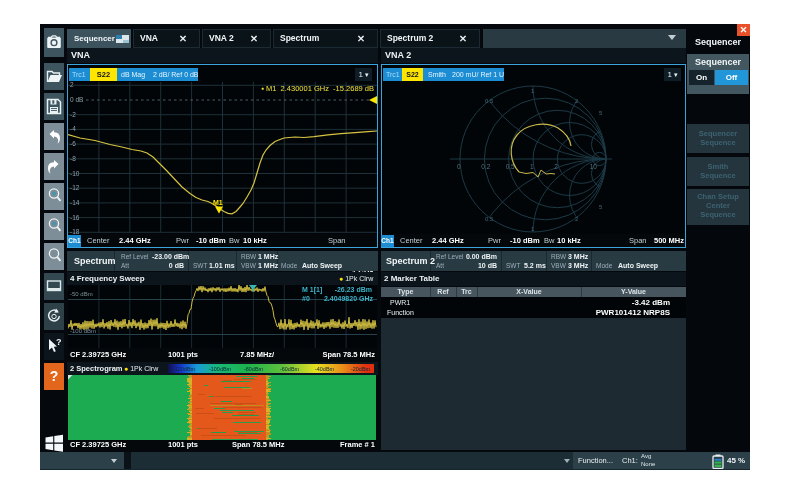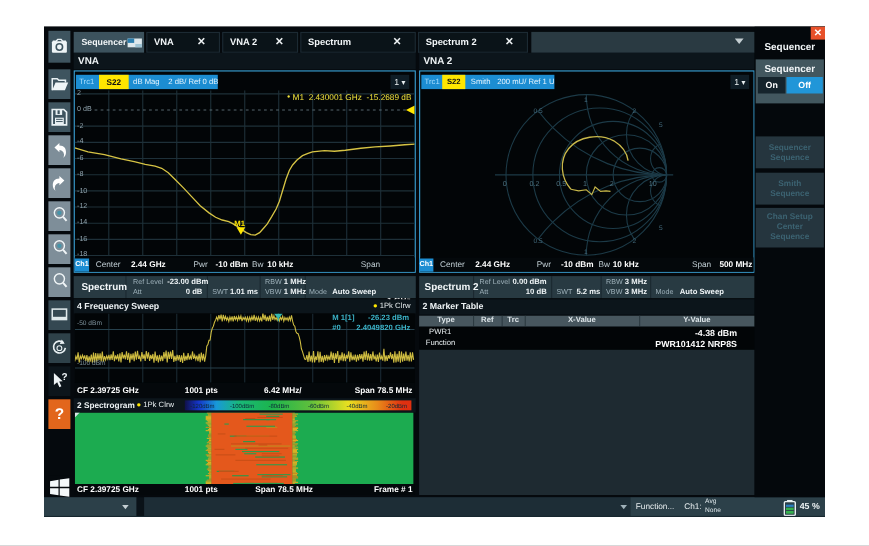--- a/index.html
+++ b/index.html
@@ -267,21 +267,21 @@
     </svg>
 <div class="t" style="left:30px;top:267px;font-size:6px;color:#7c8f99;text-align:left;">-50 dBm</div>
 <div class="t" style="left:30px;top:304px;font-size:6px;color:#7c8f99;text-align:left;">-100 dBm</div>
 <div class="t" style="left:262px;top:262px;font-size:7px;color:#3cb4c9;font-weight:bold;text-align:left;">M 1[1]</div>
 <div class="t" style="left:272px;top:262px;font-size:7px;color:#3cb4c9;font-weight:bold;width:60px;text-align:right;">-26.23 dBm</div>
 <div class="t" style="left:262px;top:271px;font-size:7px;color:#3cb4c9;font-weight:bold;text-align:left;">#0</div>
 <div class="t" style="left:271px;top:271px;font-size:7px;color:#3cb4c9;font-weight:bold;width:62px;text-align:right;">2.4049820 GHz</div>
 <div class="" style="left:28px;top:324px;width:309px;height:13px;background:#04080b;"></div>
 <div class="t" style="left:30px;top:324px;font-size:7.5px;color:#fff;font-weight:bold;height:13px;line-height:13px;text-align:left;">CF 2.39725 GHz</div>
 <div class="t" style="left:128px;top:324px;font-size:7.5px;color:#fff;font-weight:bold;height:13px;line-height:13px;text-align:left;">1001 pts</div>
-<div class="t" style="left:200px;top:324px;font-size:7.5px;color:#fff;font-weight:bold;height:13px;line-height:13px;text-align:left;">6.42 MHz/</div>
+<div class="t" style="left:200px;top:324px;font-size:7.5px;color:#fff;font-weight:bold;height:13px;line-height:13px;text-align:left;">7.85 MHz/</div>
 <div class="t" style="left:270px;top:324px;font-size:7.5px;color:#fff;font-weight:bold;width:65px;height:13px;line-height:13px;text-align:right;">Span 78.5 MHz</div>
 <div class="" style="left:27px;top:338px;width:311px;height:13px;background:#0c151b;"></div>
 <div class="t" style="left:30px;top:338px;font-size:7.5px;color:#eef3f5;font-weight:bold;height:13px;line-height:13px;text-align:left;">2 Spectrogram</div>
 <div class="t" style="left:84px;top:338px;font-size:7px;color:#e8eef0;height:13px;line-height:13px;text-align:left;"><span style="color:#ffe600;">●</span> 1Pk Clrw</div>
 <div style="left:128px;top:340px;width:206px;height:9px;background:linear-gradient(90deg,#10104a 0%,#1535c8 6%,#1899d8 14%,#19b879 24%,#1cb44e 38%,#5dbf3c 55%,#e8e020 72%,#e88b1a 85%,#e03010 96%);"></div>
 <div class="t" style="left:133.0px;top:341.5px;font-size:8px;color:#0c2838;text-align:left;transform:scale(0.68);transform-origin:left top;">-120dBm</div>
 <div class="t" style="left:168.5px;top:341.5px;font-size:8px;color:#0c2838;text-align:left;transform:scale(0.68);transform-origin:left top;">-100dBm</div>
 <div class="t" style="left:204.0px;top:341.5px;font-size:8px;color:#0c2838;text-align:left;transform:scale(0.68);transform-origin:left top;">-80dBm</div>
 <div class="t" style="left:239.5px;top:341.5px;font-size:8px;color:#0c2838;text-align:left;transform:scale(0.68);transform-origin:left top;">-60dBm</div>
 <div class="t" style="left:275.0px;top:341.5px;font-size:8px;color:#0c2838;text-align:left;transform:scale(0.68);transform-origin:left top;">-40dBm</div>
@@ -491,21 +491,21 @@
 <div class="" style="left:416px;top:263px;width:1px;height:10px;background:#2c3a41;"></div>
 <div class="" style="left:437px;top:263px;width:1px;height:10px;background:#2c3a41;"></div>
 <div class="" style="left:541px;top:263px;width:1px;height:10px;background:#2c3a41;"></div>
 <div class="t" style="left:341px;top:263px;font-size:7px;color:#dce4e8;font-weight:bold;width:49px;height:10px;line-height:10px;text-align:center;">Type</div>
 <div class="t" style="left:390px;top:263px;font-size:7px;color:#dce4e8;font-weight:bold;width:26px;height:10px;line-height:10px;text-align:center;">Ref</div>
 <div class="t" style="left:416px;top:263px;font-size:7px;color:#dce4e8;font-weight:bold;width:21px;height:10px;line-height:10px;text-align:center;">Trc</div>
 <div class="t" style="left:437px;top:263px;font-size:7px;color:#dce4e8;font-weight:bold;width:104px;height:10px;line-height:10px;text-align:center;">X-Value</div>
 <div class="t" style="left:541px;top:263px;font-size:7px;color:#dce4e8;font-weight:bold;width:105px;height:10px;line-height:10px;text-align:center;">Y-Value</div>
 <div class="" style="left:341px;top:273px;width:305px;height:21px;background:#020507;"></div>
 <div class="t" style="left:350px;top:274px;font-size:7px;color:#e8eef0;height:10px;line-height:10px;text-align:left;">PWR1</div>
-<div class="t" style="left:520px;top:274px;font-size:8px;color:#fff;font-weight:bold;width:110px;height:10px;line-height:10px;text-align:right;">-4.38 dBm</div>
+<div class="t" style="left:520px;top:274px;font-size:8px;color:#fff;font-weight:bold;width:110px;height:10px;line-height:10px;text-align:right;">-3.42 dBm</div>
 <div class="t" style="left:347px;top:284px;font-size:7px;color:#e8eef0;height:10px;line-height:10px;text-align:left;">Function</div>
 <div class="t" style="left:500px;top:284px;font-size:8px;color:#fff;font-weight:bold;width:130px;height:10px;line-height:10px;text-align:right;">PWR101412 NRP8S</div>
 <div class="" style="left:341px;top:294px;width:305px;height:132px;background:#1e2a31;"></div>
 <div class="" style="left:0px;top:428px;width:710px;height:18px;background:#0a1218;"></div>
 <div class="" style="left:0px;top:428px;width:84px;height:18px;background:#2c4049;"></div>
 <div style="left:71px;top:435px;width:0;height:0;border-left:3.5px solid transparent;border-right:3.5px solid transparent;border-top:4.5px solid #c4ced2;"></div>
 <div class="" style="left:91px;top:428px;width:442px;height:18px;background:#1d2d36;"></div>
 <div style="left:524px;top:435px;width:0;height:0;border-left:3.5px solid transparent;border-right:3.5px solid transparent;border-top:4.5px solid #9fb0b8;"></div>
 <div class="" style="left:533px;top:428px;width:177px;height:18px;background:#2c4049;"></div>
 <div class="t" style="left:538px;top:428px;font-size:7.5px;color:#e8eef0;height:18px;line-height:18px;text-align:left;">Function...</div>

